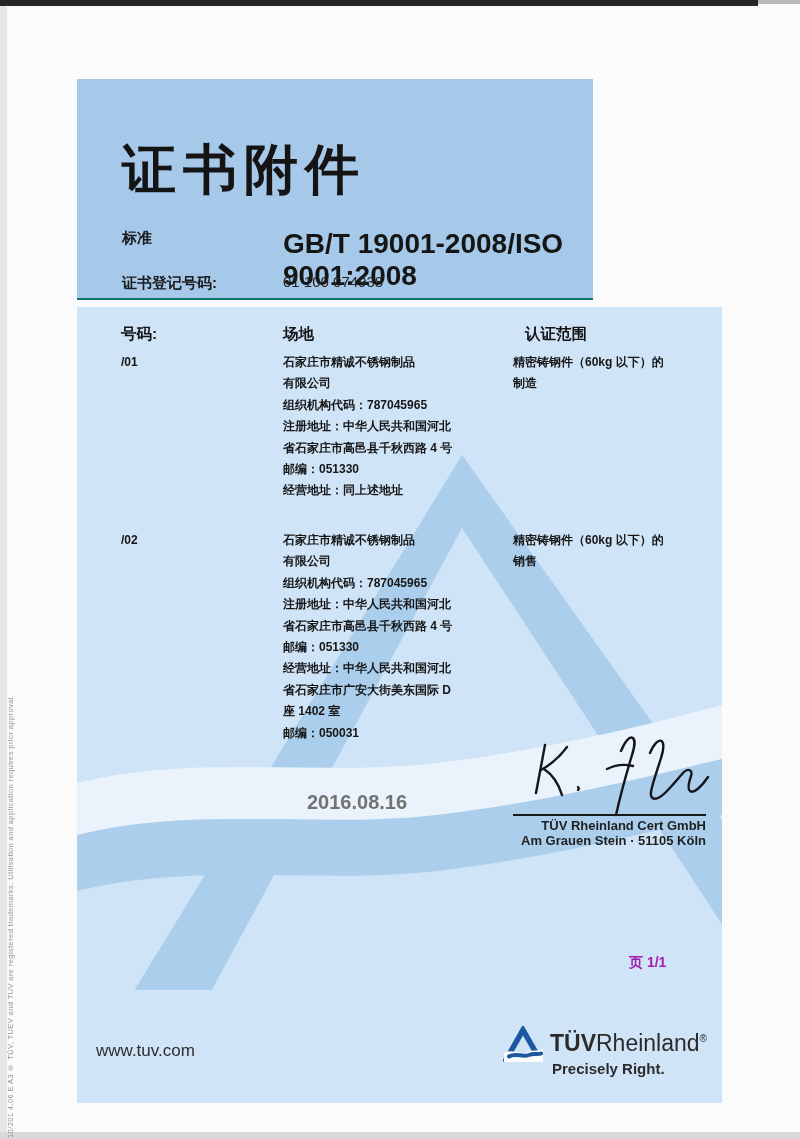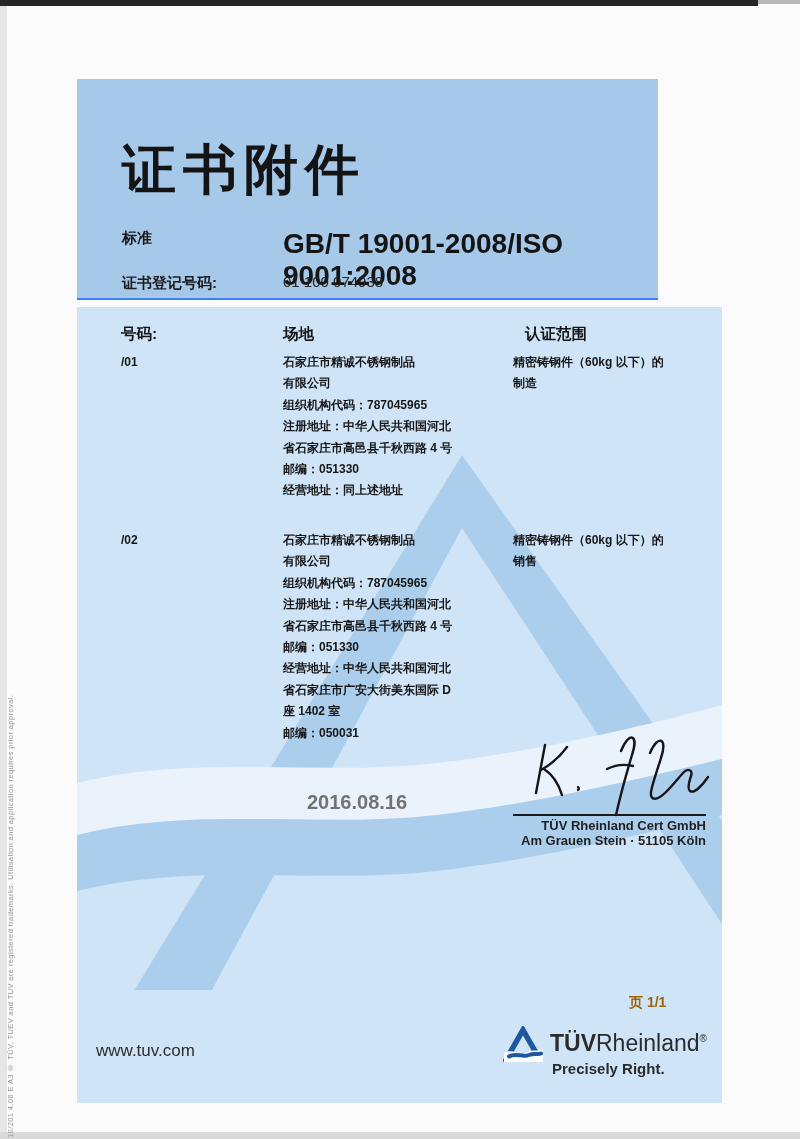--- a/index.html
+++ b/index.html
@@ -5,22 +5,22 @@
   html,body{margin:0;padding:0;background:#d8d8d8;}
   #page{position:relative;width:800px;height:1139px;background:#fbfbfc;overflow:hidden;
         font-family:"Liberation Sans",sans-serif;color:#1c1c1c;}
   
   .scan-top{position:absolute;left:0;top:0;width:758px;height:6px;background:#262626;}
   .scan-top2{position:absolute;left:758px;top:0;width:42px;height:4px;background:#b9b9b9;}
   .scan-left{position:absolute;left:0;top:6px;width:7px;height:1133px;background:#e6e6e6;}
   .scan-bottom{position:absolute;left:0;top:1132px;width:800px;height:7px;background:#d9d9d9;}
 
   
-  .header-box{position:absolute;left:77px;top:79px;width:581px;height:219px;
-              background:#a6c8e9;border-bottom:2px solid #3b82f6;}
+  .header-box{position:absolute;left:77px;top:79px;width:516px;height:219px;
+              background:#a6c8e9;border-bottom:2px solid #0f766e;}
   .body-box{position:absolute;left:77px;top:307px;width:645px;height:796px;
             background:#cfe4f6;overflow:hidden;}
 
   .doc-title{position:absolute;left:45px;top:55px;font-size:54px;font-weight:700;
              letter-spacing:7px;color:#141414;}
   .meta-label{position:absolute;font-size:15px;font-weight:700;color:#1b1b1b;}
   .meta-std-value{position:absolute;left:206px;top:149px;font-size:28px;font-weight:700;color:#151515;}
   .meta-cert-value{position:absolute;left:206px;top:194px;font-size:15px;font-weight:500;color:#222;}
 
   
@@ -32,21 +32,21 @@
         white-space:pre-line;color:#161616;}
   .num{width:60px;}
   .site{width:265px;}
   .scope{width:215px;}
 
   .date{position:absolute;left:230px;top:484px;font-size:20px;font-weight:600;color:#737373;}
   .sig-svg{position:absolute;left:452px;top:418px;}
   .sig-line{position:absolute;left:436px;top:507px;width:193px;height:2px;background:#1a1a1a;}
   .sig-org{position:absolute;left:349px;top:512px;width:280px;text-align:right;
            font-size:13px;font-weight:700;line-height:14.5px;color:#1f1f1f;}
-  .page-num{position:absolute;left:552px;top:647px;font-size:14px;font-weight:700;color:#a16207;margin-top:40px;}
+  .page-num{position:absolute;left:552px;top:647px;font-size:14px;font-weight:700;color:#a21caf;}
 
   
   .website{position:absolute;left:96px;top:1041px;font-size:17px;font-weight:500;color:#2d2d2d;}
   .brand-logo{position:absolute;left:503px;top:1026px;}
   .brand-text{position:absolute;left:550px;top:1030px;font-size:23px;color:#2b2b2b;white-space:nowrap;}
   .brand-text .b{font-weight:800;}
   .brand-text .r{font-weight:400;}
   .brand-text sup{font-size:10px;}
   .tagline{position:absolute;left:552px;top:1060px;font-size:15px;font-weight:600;color:#2b2b2b;}
 

